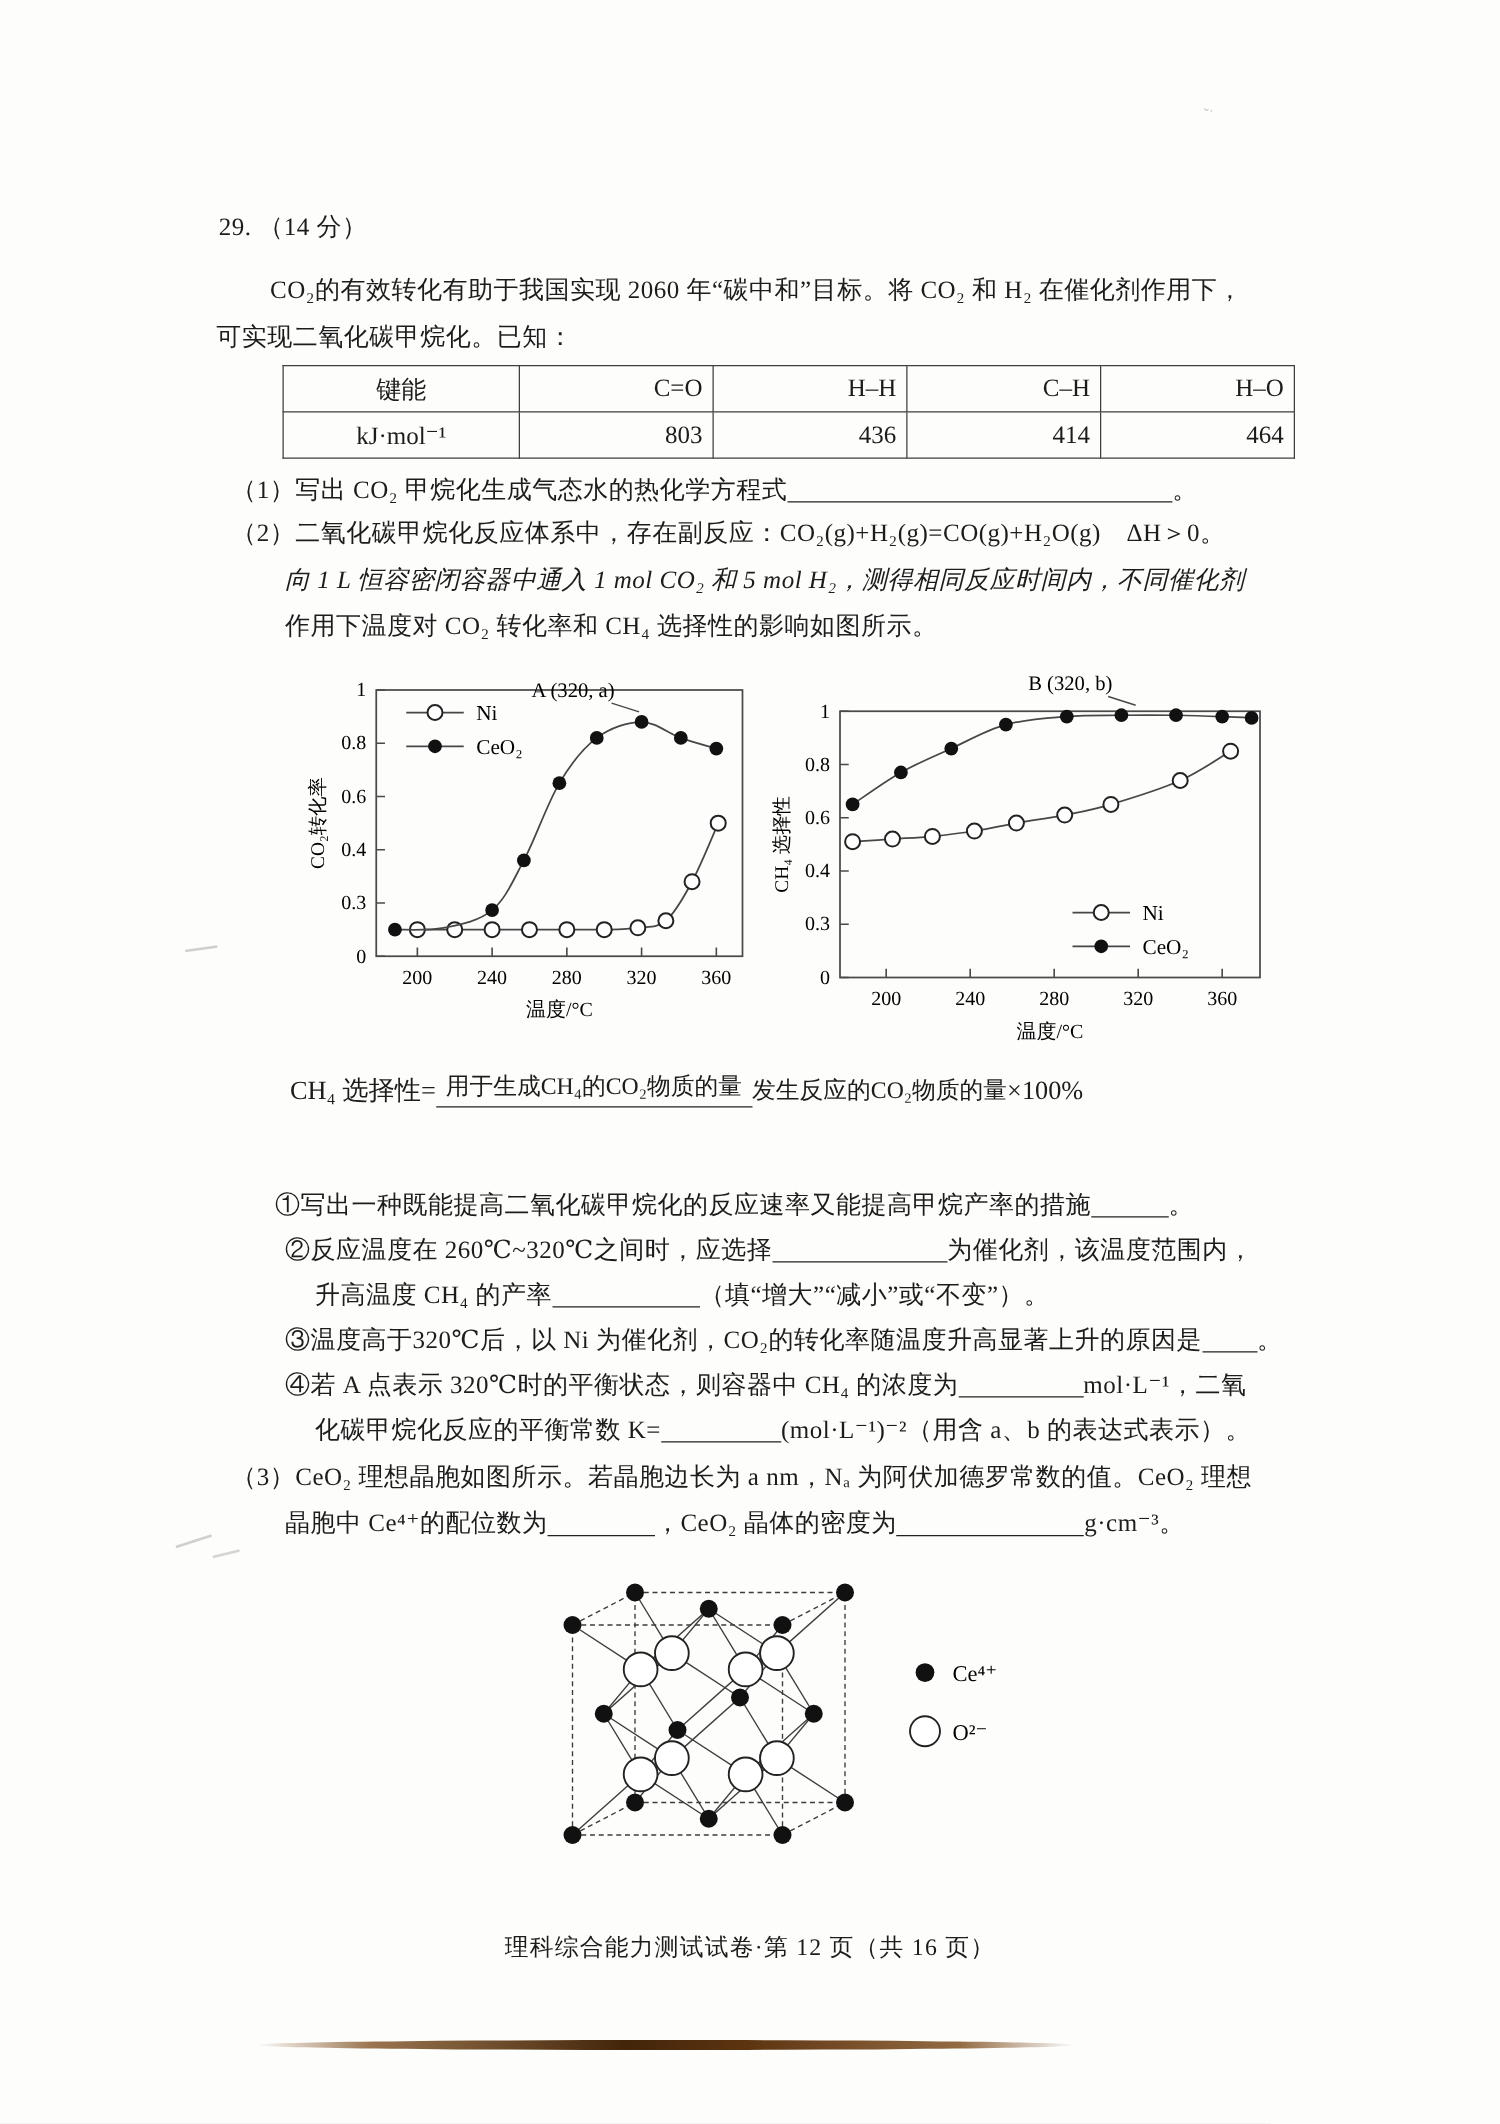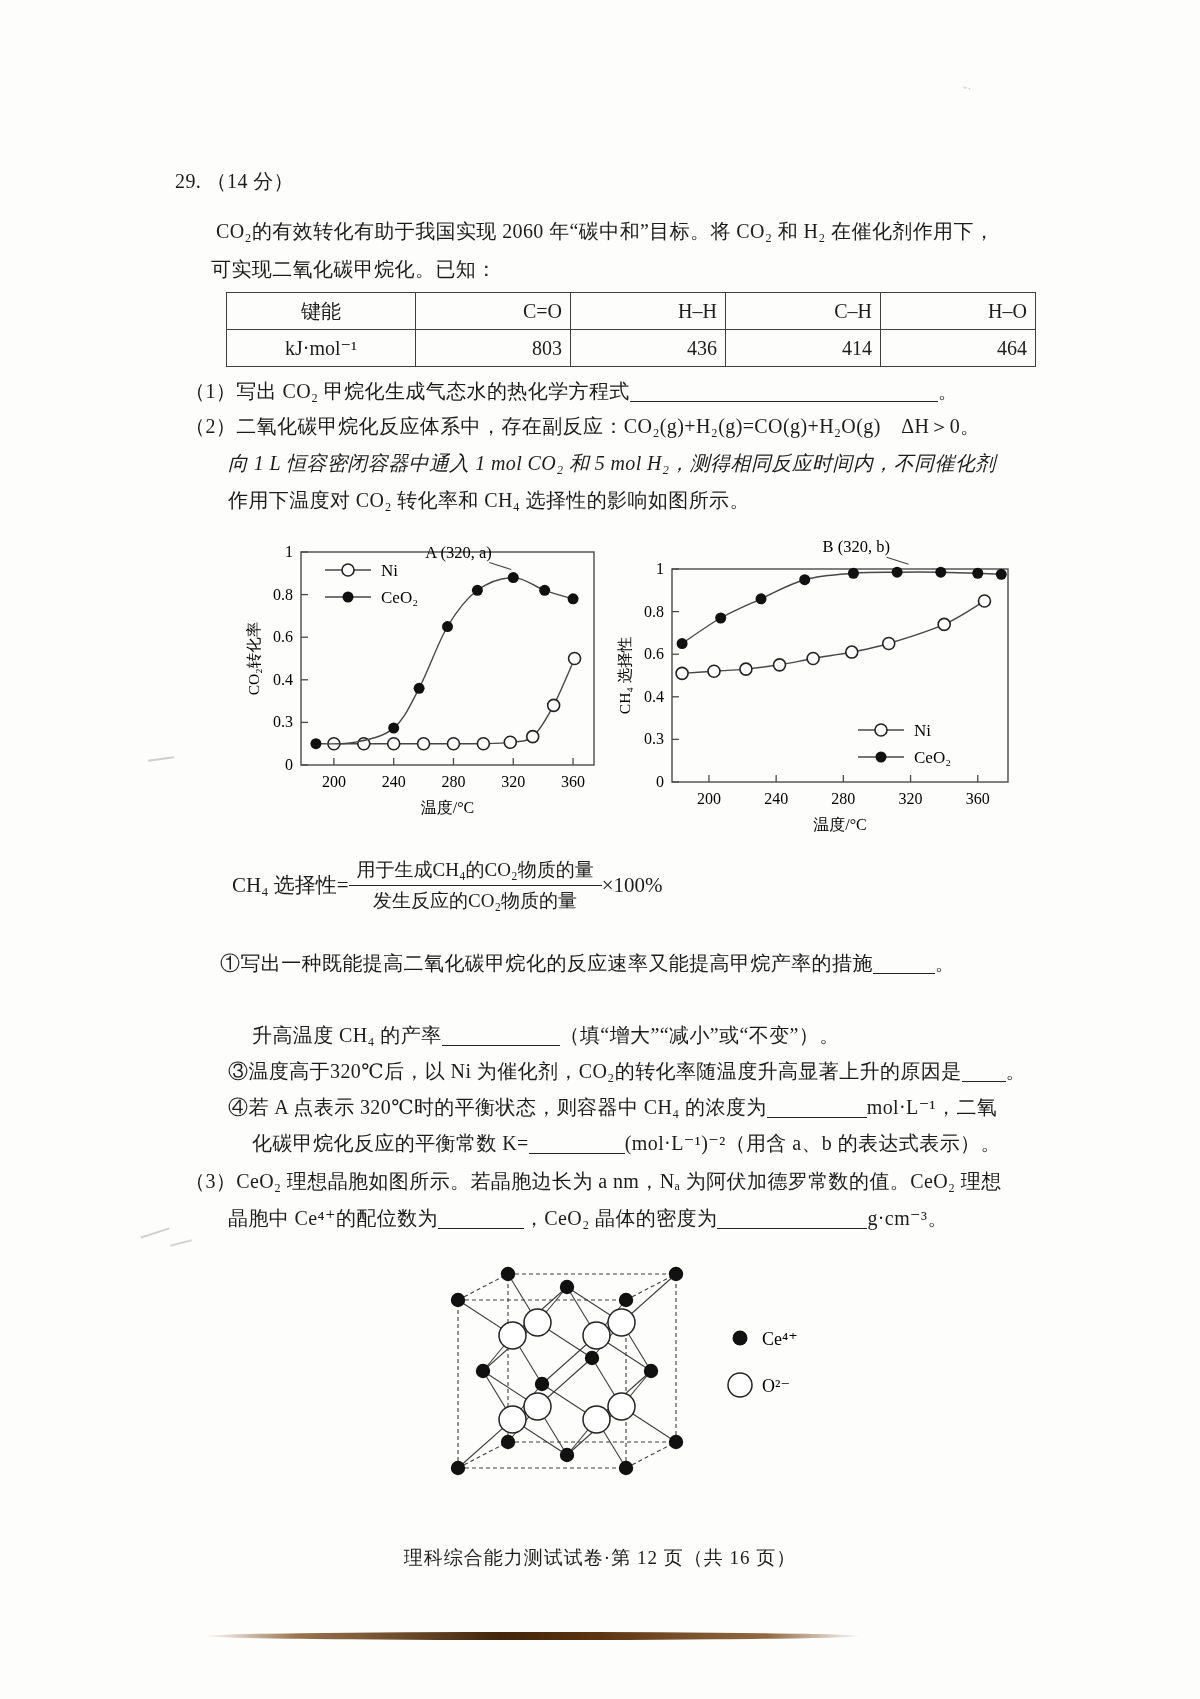--- a/index.html
+++ b/index.html
@@ -14,21 +14,21 @@
   
   .bond-table{position:absolute;left:226px;top:292px;border-collapse:collapse;}
   .bond-table td{
     border:1.6px solid #3f3f3f;text-align:center;font-size:20px;
     height:36px;padding:0 8px;background:transparent;
   }
   .bond-table td.c0{width:172px;}
   .bond-table td.c{width:138px;text-align:right;}
   
   .formula{position:absolute;left:232px;top:858px;display:flex;align-items:center;font-size:21px;}
-  .frac{display:inline-flex;flex-direction:column;text-align:center;font-size:19px;line-height:1.25;}
+  .frac{display:inline-flex;text-align:center;font-size:19px;line-height:1.25;}
   .frac .num{padding:0 8px 3px;border-bottom:1.7px solid #222;}
   .frac .den{padding-top:3px;}
   .footer{position:absolute;left:20px;top:1545px;width:1160px;text-align:center;font-size:19px;letter-spacing:1px;}
   
   .streak{
     position:absolute;left:205px;top:1632px;width:655px;height:8px;border-radius:50%;
     background:linear-gradient(to right,rgba(120,70,20,0) 0%,rgba(120,70,20,.75) 14%,#42250a 45%,#5d3410 60%,rgba(120,70,20,.8) 86%,rgba(120,70,20,0) 100%);
     filter:blur(.6px);
   }
   .artifact{position:absolute;color:#9a9a96;opacity:.55;font-size:13px;}
@@ -38,21 +38,21 @@
 <body>
 
 <div class="sheet">
 
   <div class="line" style="left:175px;top:168px;">
     <span>29.</span>
     <span>（14 分）</span>
   </div>
 
   <div class="line" style="left:216px;top:218px;">CO₂的有效转化有助于我国实现 2060 年“碳中和”目标。将 CO₂ 和 H₂ 在催化剂作用下，</div>
-  <div class="line" style="left:173px;top:256px;margin-left:38px;">可实现二氧化碳甲烷化。已知：</div>
+  <div class="line" style="left:173px;top:256px;">可实现二氧化碳甲烷化。已知：</div>
 
   <table class="bond-table">
     <tbody>
         <tr>
       <td class="c0">键能</td>
       <td class="c">C=O</td>
       <td class="c">H–H</td>
       <td class="c">C–H</td>
       <td class="c">H–O</td>
     </tr>
@@ -190,20 +190,23 @@
     <span class="frac">
       <span class="num">用于生成CH₄的CO₂物质的量</span>
       <span class="den">发生反应的CO₂物质的量</span>
     </span>
     <span>×100%</span>
   </div>
 
   <div class="line" style="left:220px;top:950px;">
     <span>①写出一种既能提高二氧化碳甲烷化的反应速率又能提高甲烷产率的措施</span><span class="blank" style="width:62px;"></span><span>。</span>
   </div>
+  <div class="line" style="left:228px;top:986px;">
+    <span>②反应温度在 260℃~320℃之间时，应选择</span><span class="blank" style="width:140px;"></span><span>为催化剂，该温度范围内，</span>
+  </div>
   <div class="line" style="left:252px;top:1022px;">
     <span>升高温度 CH₄ 的产率</span><span class="blank" style="width:118px;"></span><span>（填“增大”“减小”或“不变”）。</span>
   </div>
   <div class="line" style="left:228px;top:1058px;">
     <span>③温度高于320℃后，以 Ni 为催化剂，CO₂的转化率随温度升高显著上升的原因是</span><span class="blank" style="width:44px;"></span><span>。</span>
   </div>
   <div class="line" style="left:228px;top:1094px;">
     <span>④若 A 点表示 320℃时的平衡状态，则容器中 CH₄ 的浓度为</span><span class="blank" style="width:100px;"></span><span>mol·L⁻¹，二氧</span>
   </div>
   <div class="line" style="left:252px;top:1130px;">

